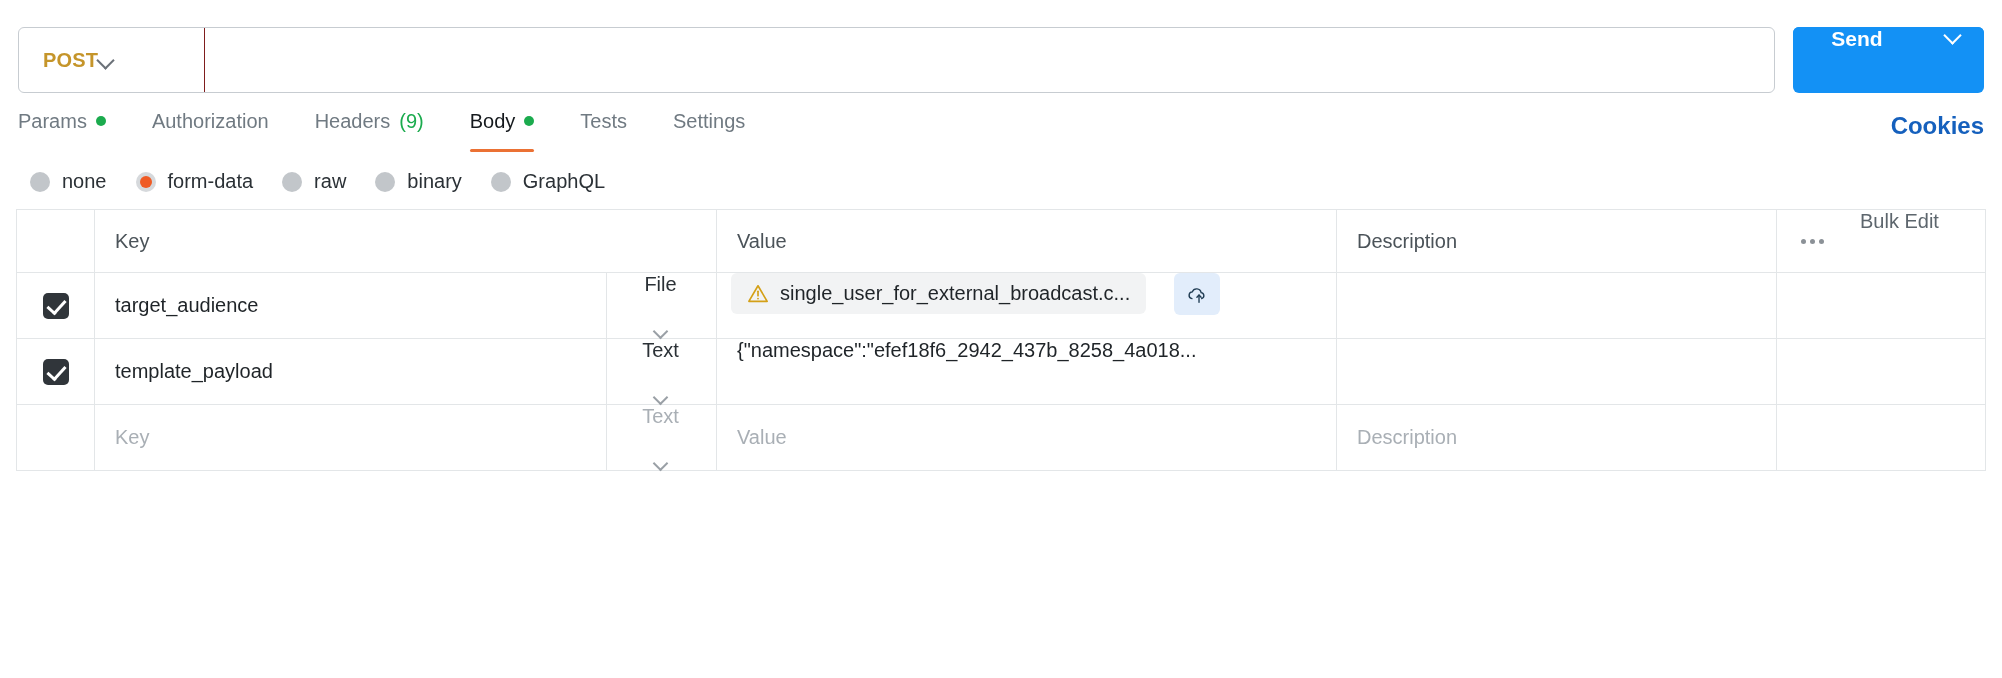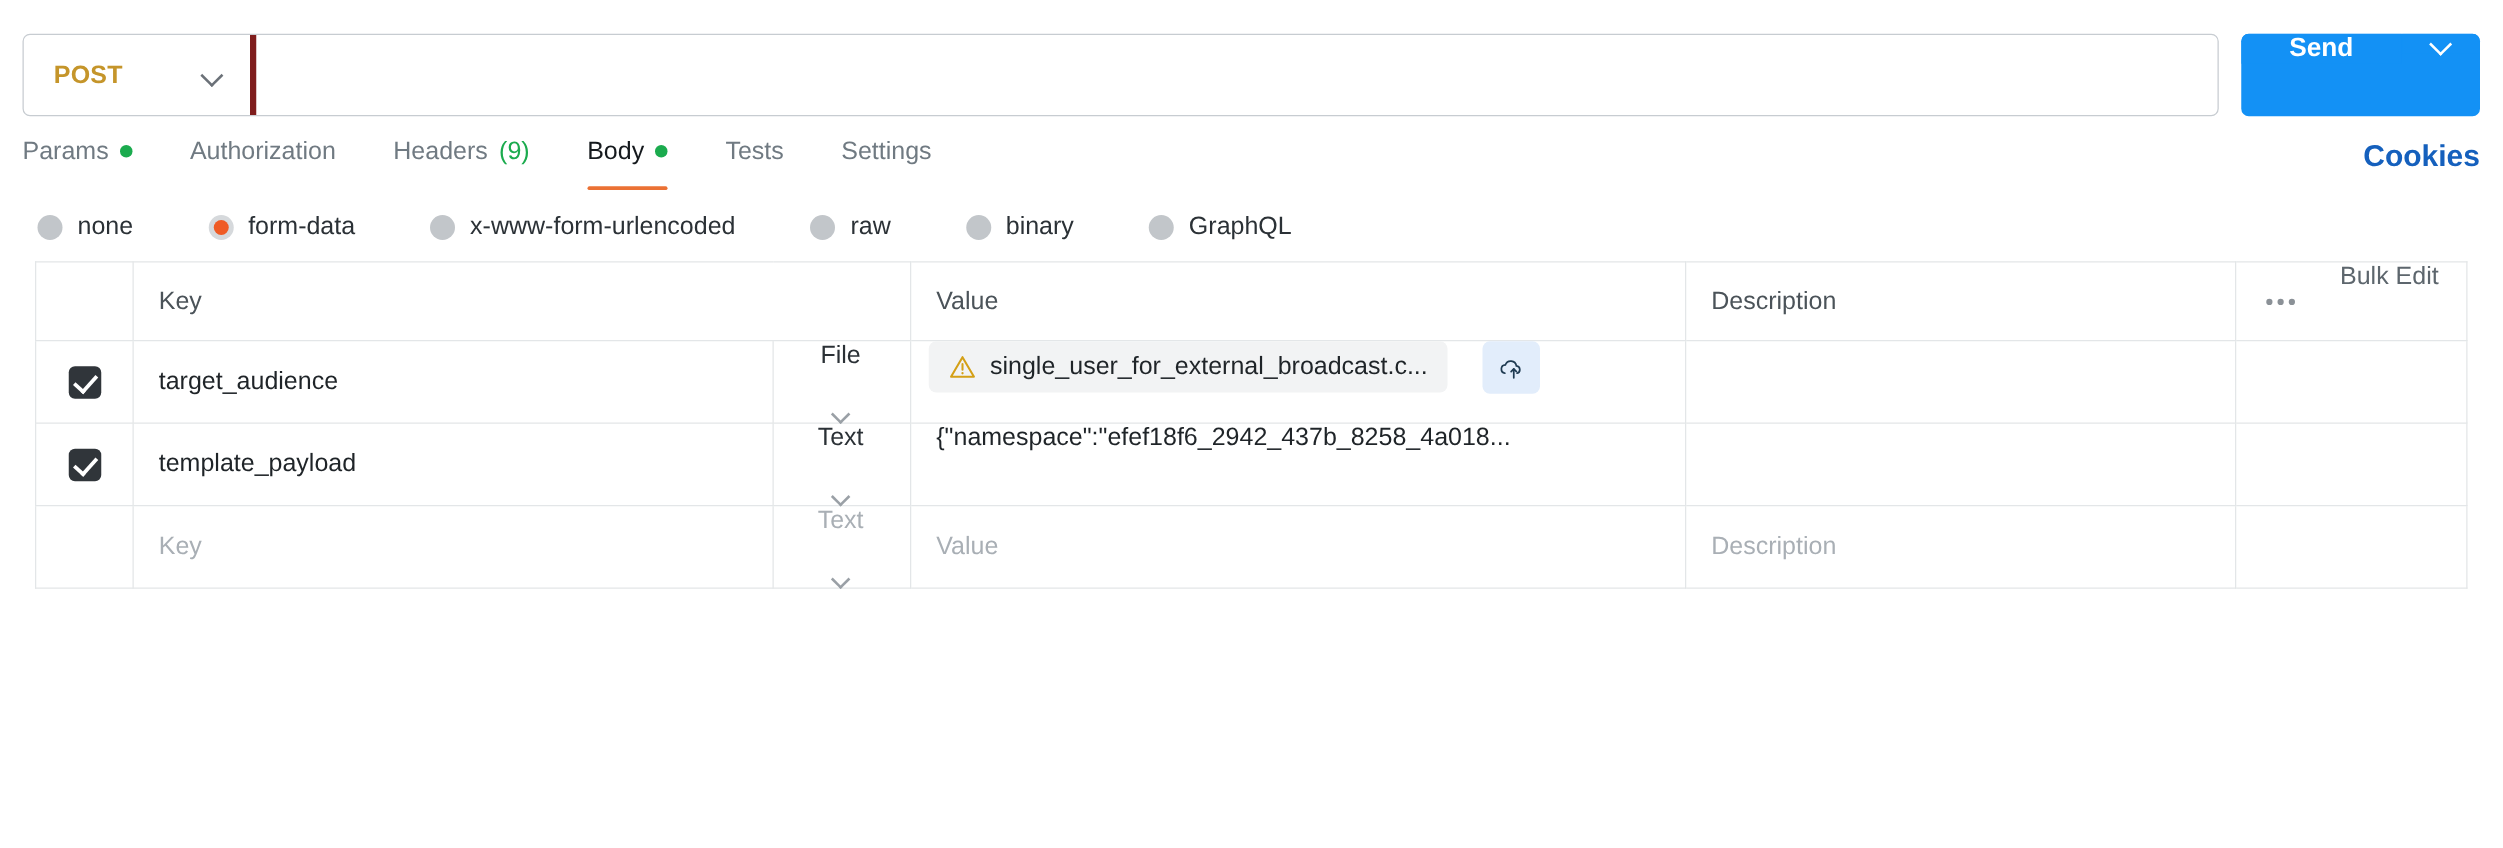--- a/index.html
+++ b/index.html
@@ -24,26 +24,25 @@
     display: flex;
     align-items: center;
     height: 66px;
     border: 1px solid #c7ccd1;
     border-radius: 6px;
     background: #ffffff;
   }
   .method-select {
     display: flex;
     align-items: center;
-    justify-content: space-between;
     width: 186px;
     height: 100%;
     padding: 0 22px 0 24px;
     cursor: pointer;
-    border-right: 5px solid #7f1d1d;
+    border-right: 1px solid #7f1d1d;
   }
   .method-label {
     font-size: 20px;
     font-weight: bold;
     color: #c5952a;
     letter-spacing: .2px;
   }
   .chev {
     width: 16px; height: 16px;
     display: inline-block;
@@ -148,21 +147,21 @@
     font-weight: bold;
     color: #1560bd;
     cursor: pointer;
   }
 
   
   .modes-row {
     display: flex;
     align-items: center;
     padding: 18px 18px 16px 30px;
-    gap: 60px;
+    gap: 29px;
   }
   .mode {
     display: flex;
     align-items: center;
     gap: 12px;
     cursor: pointer;
     font-size: 20px;
     color: #2b3136;
     white-space: nowrap;
   }
@@ -178,21 +177,21 @@
   .radio.checked::after {
     content: "";
     position: absolute;
     left: 4px; top: 4px;
     width: 12px; height: 12px;
     border-radius: 50%;
     background: #ef5b25;
   }
 
   
-  .tbl-wrap { padding: 0 28px; }
+  .tbl-wrap { padding: 0 16px; }
   .tbl {
     width: 100%;
     border: 1px solid #e3e6e8;
     border-collapse: collapse;
     table-layout: fixed;
   }
   .tbl td, .tbl th {
     border: 1px solid #e3e6e8;
     padding: 0;
     text-align: left;
@@ -364,24 +363,20 @@
 </div>
 
 <div class="modes-row">
   <div class="mode">
     <span class="radio"></span>
     <span>none</span>
   </div>
   <div class="mode">
     <span class="radio checked"></span>
     <span>form-data</span>
-  </div>
-  <div class="mode">
-    <span class="radio"></span>
-    <span>x-www-form-urlencoded</span>
   </div>
   <div class="mode">
     <span class="radio"></span>
     <span>raw</span>
   </div>
   <div class="mode">
     <span class="radio"></span>
     <span>binary</span>
   </div>
   <div class="mode">

